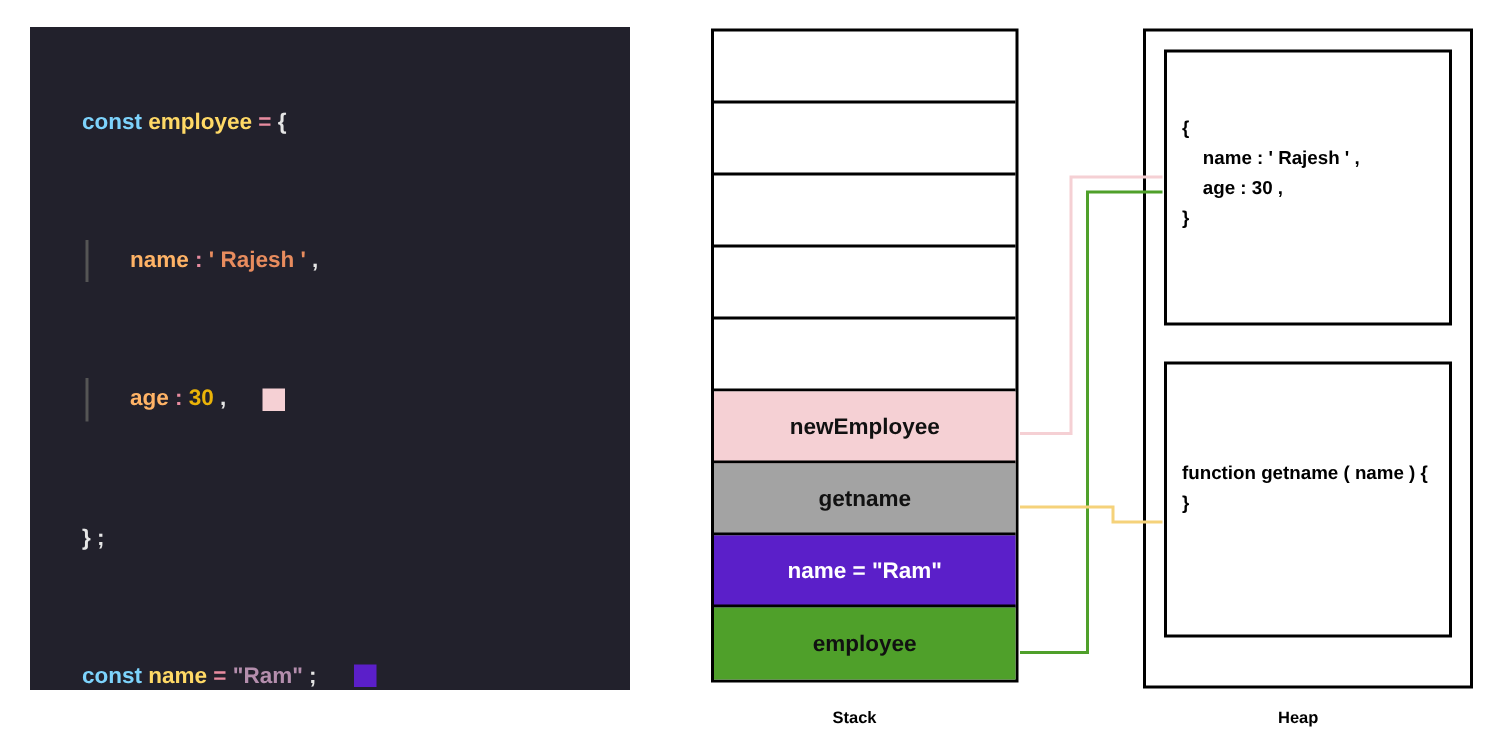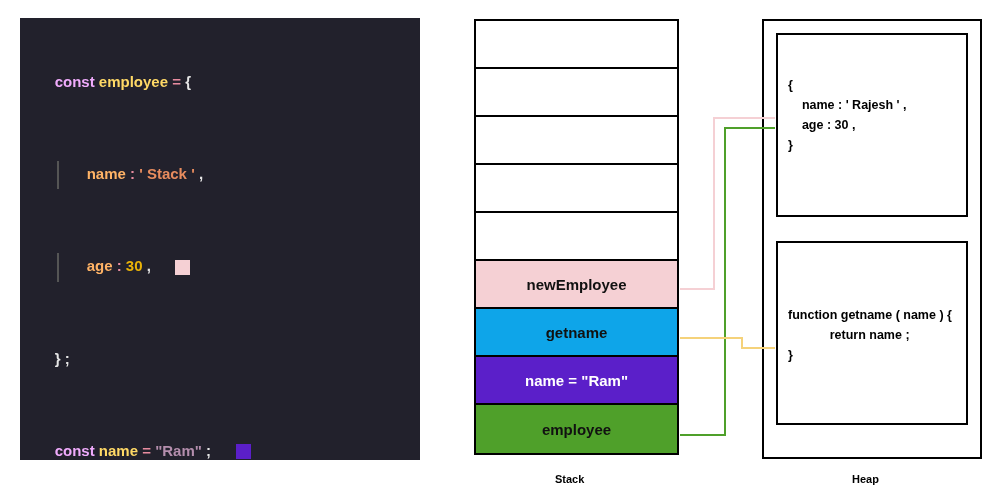--- a/index.html
+++ b/index.html
@@ -18,21 +18,21 @@
     width: 400px;
     height: 442px;
     background: #22212c;
     padding: 18px 18px;
     font-size: 15px;
     font-weight: 600;
     line-height: 2.05;
     font-family: "Segoe UI", Arial, sans-serif;
   }
   .code-line { white-space: pre; position: relative; }
-  .tk-keyword { color: #f0abfc; }
+  .tk-keyword { color: #7dd3fc; }
   .tk-name    { color: #ffd966; }
   .tk-key     { color: #ffb366; }
   .tk-string  { color: #b48ead; }
   .tk-string2 { color: #e88c5e; }
   .tk-num     { color: #eab308; }
   .tk-punc    { color: #e6e6e6; }
   .tk-pink    { color: #e88ca0; }
   .indent-bar {
     display: inline-block;
     width: 30px;
@@ -103,21 +103,21 @@
   }
 </style>
 </head>
 <body>
 
 <div class="code-panel">
   <div class="code-line">
     <span class="tk-keyword">const </span><span class="tk-name">employee </span><span class="tk-pink">= </span><span class="tk-punc">{</span>
   </div>
   <div class="code-line">
-    <span class="indent-bar"></span><span class="tk-key">name </span><span class="tk-pink">: </span><span class="tk-string2">' Stack ' </span><span class="tk-punc">,</span>
+    <span class="indent-bar"></span><span class="tk-key">name </span><span class="tk-pink">: </span><span class="tk-string2">' Rajesh ' </span><span class="tk-punc">,</span>
   </div>
   <div class="code-line">
     <span class="indent-bar"></span><span class="tk-key">age </span><span class="tk-pink">: </span><span class="tk-num">30 </span><span class="tk-punc">,   </span><span class="swatch" style="background:#f5d0d4"></span>
   </div>
   <div class="code-line">
     <span class="tk-punc">} ;</span>
   </div>
   <div class="code-line">
     <span class="tk-keyword">const </span><span class="tk-name">name </span><span class="tk-pink">= </span><span class="tk-string">"Ram" </span><span class="tk-punc">;   </span><span class="swatch" style="background:#5b1fc9"></span>
   </div>
@@ -127,21 +127,21 @@
 
 <div class="stack">
   <div class="stack-slot"></div>
   <div class="stack-slot"></div>
   <div class="stack-slot"></div>
   <div class="stack-slot"></div>
   <div class="stack-slot"></div>
   <div class="stack-slot" style="background:#f5d0d4">
       <span>newEmployee</span>
     </div>
-  <div class="stack-slot" style="background:#0ea5e9">
+  <div class="stack-slot" style="background:#a3a3a3">
       <span>getname</span>
     </div>
   <div class="stack-slot" style="background:#5b1fc9;color:#fff">
       <span>name = "Ram"</span>
     </div>
   <div class="stack-slot" style="background:#4fa02a">
       <span>employee</span>
     </div>
 </div>
 <div class="stack-label" style="left:555px;top:473px">Stack</div>
@@ -151,21 +151,20 @@
     <div class="inner">
       <div>{</div>
       <div style="white-space:pre">    name : ' Rajesh ' ,</div>
       <div style="white-space:pre">    age : 30 ,</div>
       <div>}</div>
     </div>
   </div>
   <div class="heap-box fnbox">
     <div class="inner">
       <div>function getname ( name ) {</div>
-      <div style="white-space:pre">            return name ;</div>
       <div>}</div>
     </div>
   </div>
 </div>
 <div class="heap-label" style="left:852px;top:473px">Heap</div>
 
 <svg class="connectors">
 
   <path d="M 680 435 L 725 435 L 725 128 L 775 128" stroke="#4fa02a" stroke-width="2" fill="none"></path>
 

